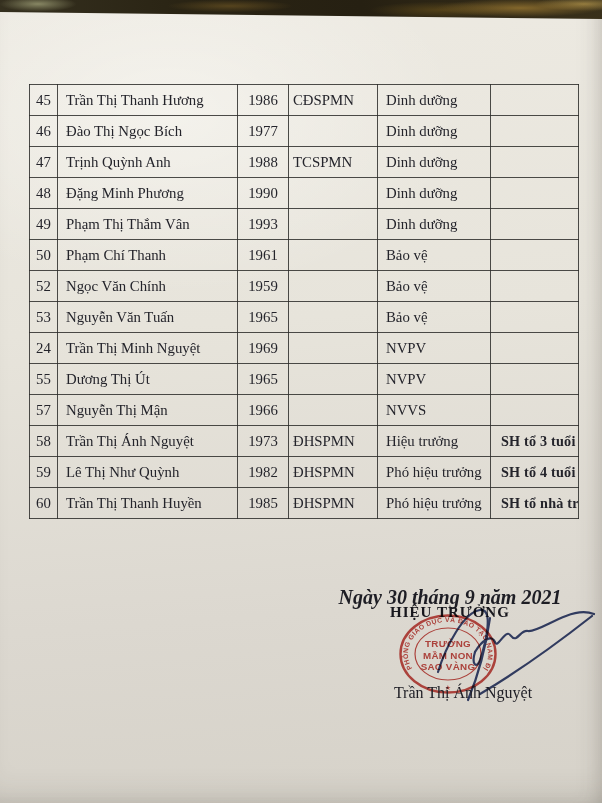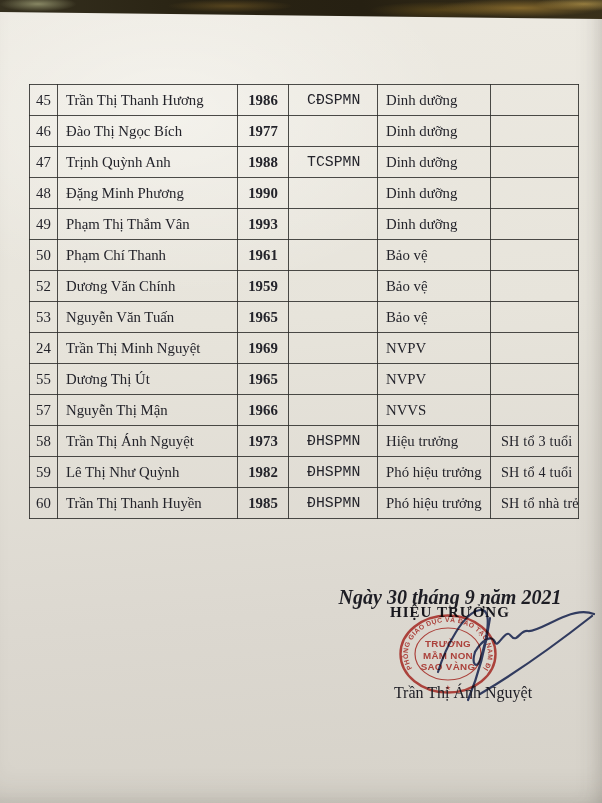--- a/index.html
+++ b/index.html
@@ -35,23 +35,23 @@
   table.staff{
     position:absolute;left:29px;top:84px;width:549px;
     border-collapse:collapse;table-layout:fixed;
   }
   td{
     border:1px solid var(--border);
     height:30px;vertical-align:middle;overflow:hidden;white-space:nowrap;
     font-size:14.8px;color:var(--text);padding:0 3px 0 8px;
   }
   td.c-no{text-align:center;padding:0;}
-  td.c-year{text-align:center;padding:0;font-weight:bold;}
-  td.c-qual{padding-left:18px;font-family:Liberation Mono, monospace;}
-  td.c-note{font-weight:normal;font-size:14.2px;padding-left:10px;letter-spacing:.2px;}
+  td.c-year{text-align:center;padding:0;}
+  td.c-qual{padding-left:4px;}
+  td.c-note{font-weight:bold;font-size:14.2px;padding-left:10px;letter-spacing:.2px;}
   .date-line{
     position:absolute;left:330px;top:586px;width:240px;text-align:center;
     font-style:italic;font-weight:600;font-size:20px;color:#1d1d24;
   }
   .sign-title{
     position:absolute;left:330px;top:604px;width:240px;text-align:center;
     font-weight:bold;font-size:15px;letter-spacing:1px;color:#17171d;
   }
   .stamp{
     position:absolute;left:396px;top:610px;width:104px;height:88px;
@@ -138,21 +138,21 @@
             <td class="c-name">Phạm Chí Thanh</td>
             <td class="c-year">1961</td>
             <td class="c-qual"></td>
             <td class="c-pos">Bảo vệ</td>
             <td class="c-note"></td>
           </tr>
 
 
           <tr>
             <td class="c-no">52</td>
-            <td class="c-name">Dương Văn Chính</td>
+            <td class="c-name">Ngọc Văn Chính</td>
             <td class="c-year">1959</td>
             <td class="c-qual"></td>
             <td class="c-pos">Bảo vệ</td>
             <td class="c-note"></td>
           </tr>
 
           <tr>
             <td class="c-no">53</td>
             <td class="c-name">Nguyễn Văn Tuấn</td>
             <td class="c-year">1965</td>

